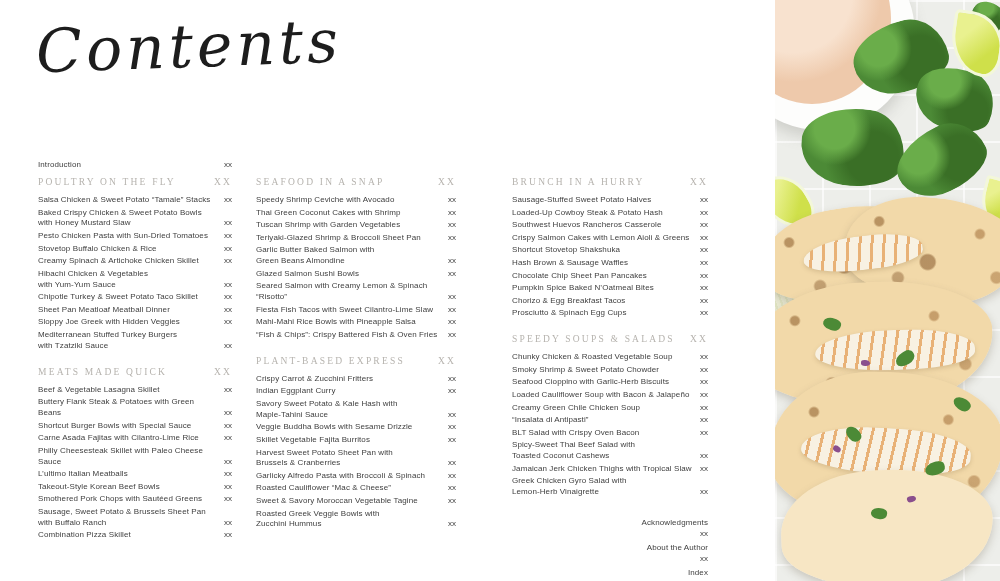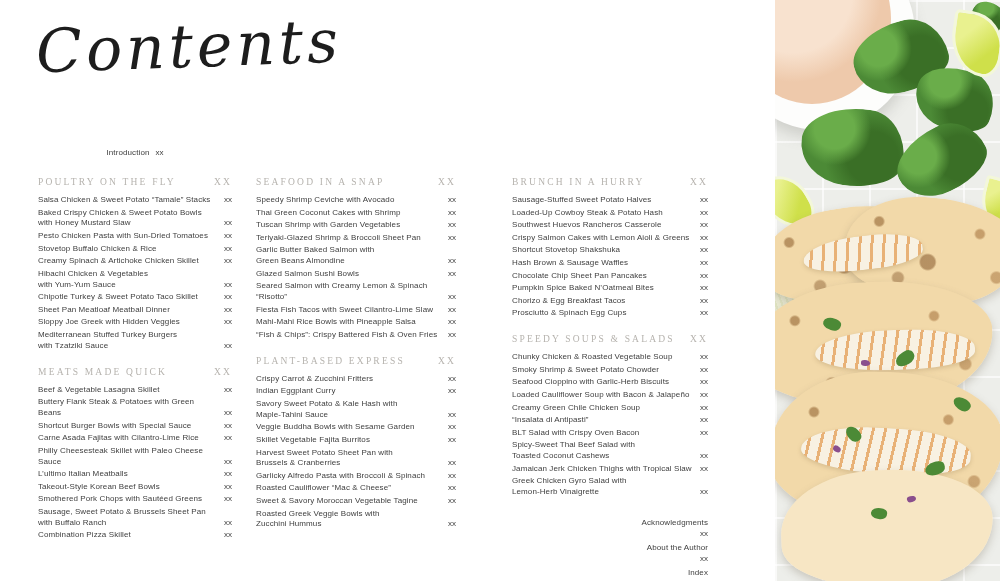--- a/index.html
+++ b/index.html
@@ -33,22 +33,22 @@
   .title{
     position:absolute;left:36px;top:10px;
     font-family:"DejaVu Serif", cursive;
     font-style:italic;font-weight:400;
     font-size:60px;line-height:1.2;
     color:var(--title-ink);
     letter-spacing:4px;
     transform:rotate(-2deg);
   }
   .intro-row{
-    position:absolute;left:38px;top:148px;width:194px;
-    display:flex;justify-content:center;align-items:flex-end;
+    position:absolute;left:38px;top:160px;width:194px;
+    display:flex;justify-content:space-between;align-items:flex-end;
   }
   .columns{position:absolute;left:38px;top:177px;display:flex;}
   .col-1{width:194px;}
   .col-2{width:200px;margin-left:24px;}
   .col-3{width:196px;margin-left:56px;}
 
   .toc-section + .toc-section{margin-top:15px;}
   .sec-header{
     display:flex;justify-content:space-between;align-items:baseline;
     font-family:"Liberation Serif", serif;
@@ -330,21 +330,21 @@
             <div class="toc-row">
               <span class="toc-label">Indian Eggplant Curry</span>
               <span class="toc-page">xx</span>
             </div>
             <div class="toc-row">
               <span class="toc-label">Savory Sweet Potato &amp; Kale Hash with
 Maple-Tahini Sauce</span>
               <span class="toc-page">xx</span>
             </div>
             <div class="toc-row">
-              <span class="toc-label">Veggie Buddha Bowls with Sesame Garden</span>
+              <span class="toc-label">Veggie Buddha Bowls with Sesame Drizzle</span>
               <span class="toc-page">xx</span>
             </div>
             <div class="toc-row">
               <span class="toc-label">Skillet Vegetable Fajita Burritos</span>
               <span class="toc-page">xx</span>
             </div>
             <div class="toc-row">
               <span class="toc-label">Harvest Sweet Potato Sheet Pan with
 Brussels &amp; Cranberries</span>
               <span class="toc-page">xx</span>

